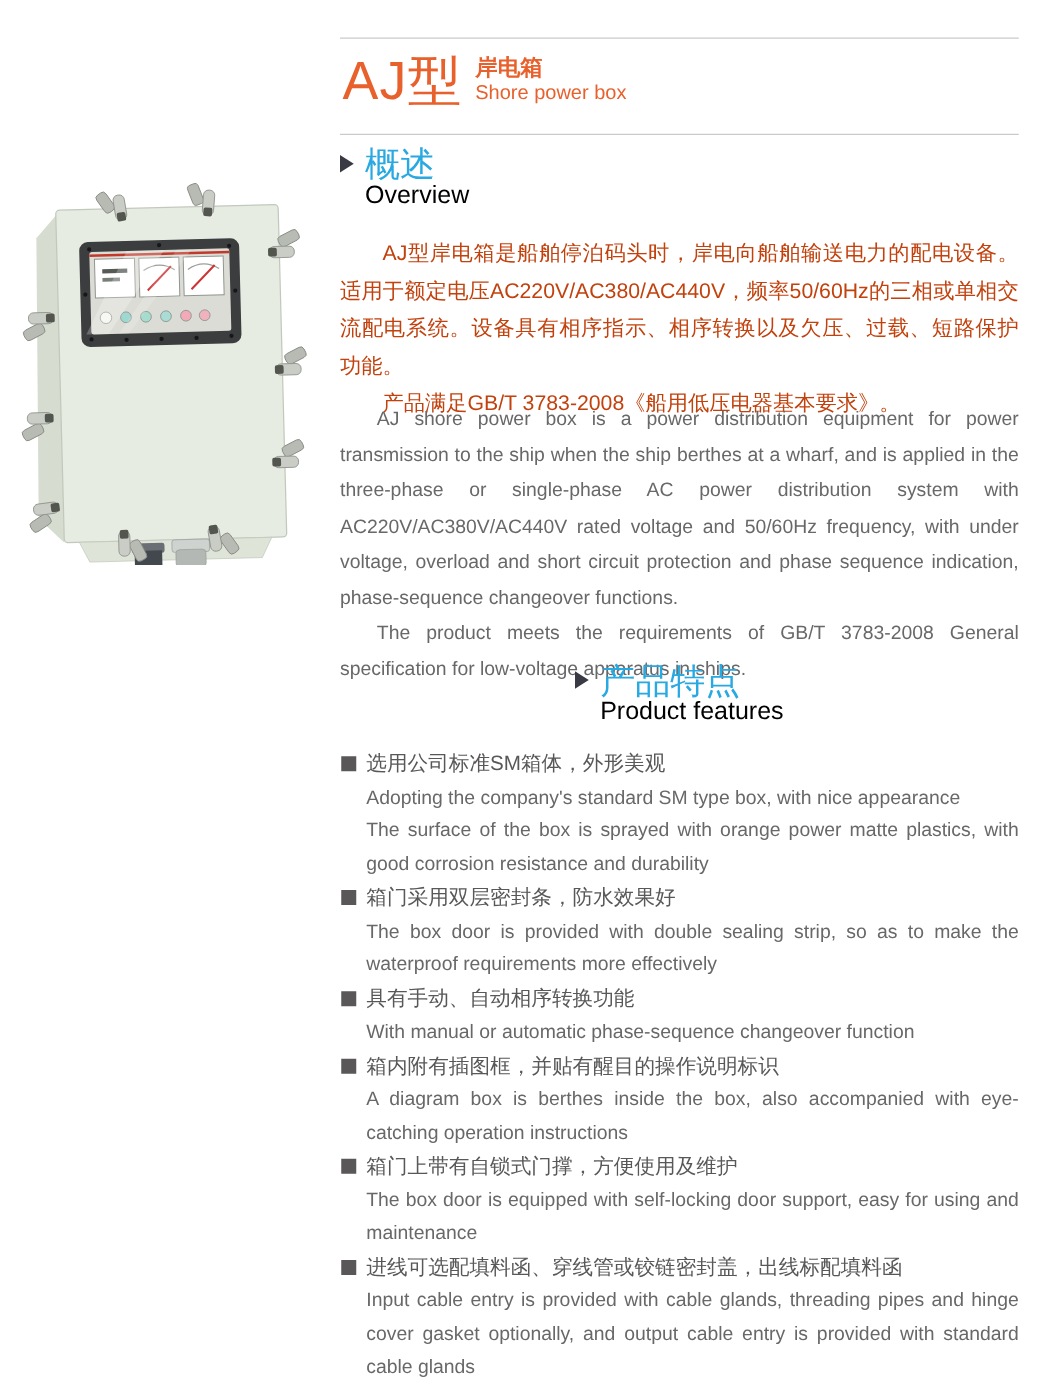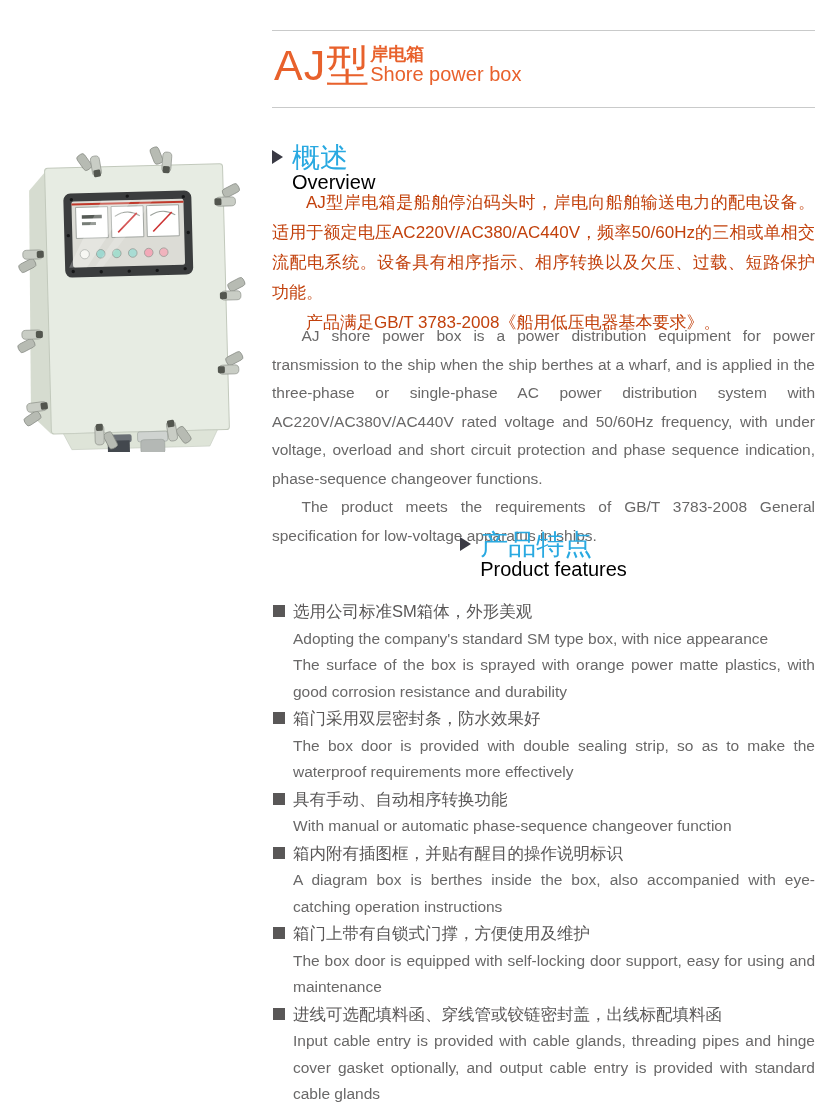--- a/index.html
+++ b/index.html
@@ -5,34 +5,34 @@
   html,body{margin:0;padding:0;}
   body{
     width:830px;height:1118px;background:#ffffff;position:relative;
     font-family:"Liberation Sans","DejaVu Sans",sans-serif;color:#595757;
     overflow:hidden;
   }
   .rule{position:absolute;left:272px;width:543px;height:1px;background:#C9CACA;}
   #rule-top{top:30px;}
   #rule-bottom{top:107px;}
 
-  .title-block{position:absolute;left:274px;top:44px;display:flex;align-items:flex-end;color:#E8612C;}
+  .title-block{position:absolute;left:274px;top:44px;display:flex;align-items:flex-end;gap:10px;color:#E8612C;}
   .title-model{font-size:43px;line-height:1;letter-spacing:1px;font-weight:400;}
   .title-sub{display:flex;flex-direction:column;padding-bottom:3px;}
   .title-cn{font-size:18px;font-weight:bold;line-height:21px;}
-  .title-en{font-size:20px;line-height:19px;}
+  .title-en{font-size:16px;line-height:19px;}
 
   .photo{position:absolute;left:8px;top:140px;width:250px;height:312px;}
 
   .section{position:absolute;left:272px;width:543px;}
   .section-head{display:flex;gap:9px;}
   .tri{width:0;height:0;border-left:11px solid #3A3A44;border-top:7px solid transparent;border-bottom:7px solid transparent;margin-top:8px;flex:none;}
   .head-cn{font-size:28px;color:#29A9E1;line-height:31px;font-weight:400;}
   .head-en{font-size:20px;color:#000000;line-height:19px;}
-  #overview-head{top:142px;}
+  #overview-head{top:116px;}
   #features-head{top:529px;justify-content:center;}
 
   #overview-cn{top:188px;font-size:17px;line-height:30px;text-align:justify;color:#c2410c;}
   #overview-cn p{margin:0;text-indent:2em;}
   #overview-en{top:322px;font-size:15.5px;line-height:28.5px;text-align:justify;color:#696868;}
   #overview-en p{margin:0;text-indent:1.9em;}
 
   #features-list{top:598px;list-style:none;margin:0;padding:0;}
   #features-list li{margin:0;}
   .f-cn{position:relative;padding-left:21px;font-size:16.5px;line-height:27.5px;color:#595757;}

